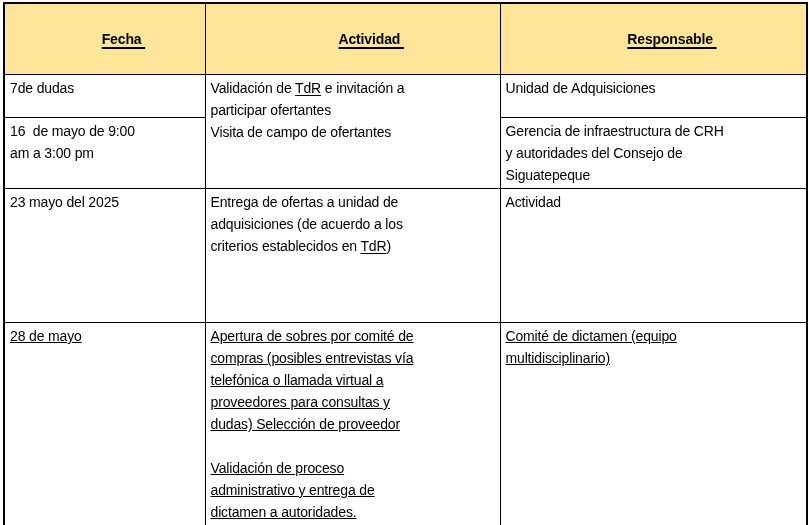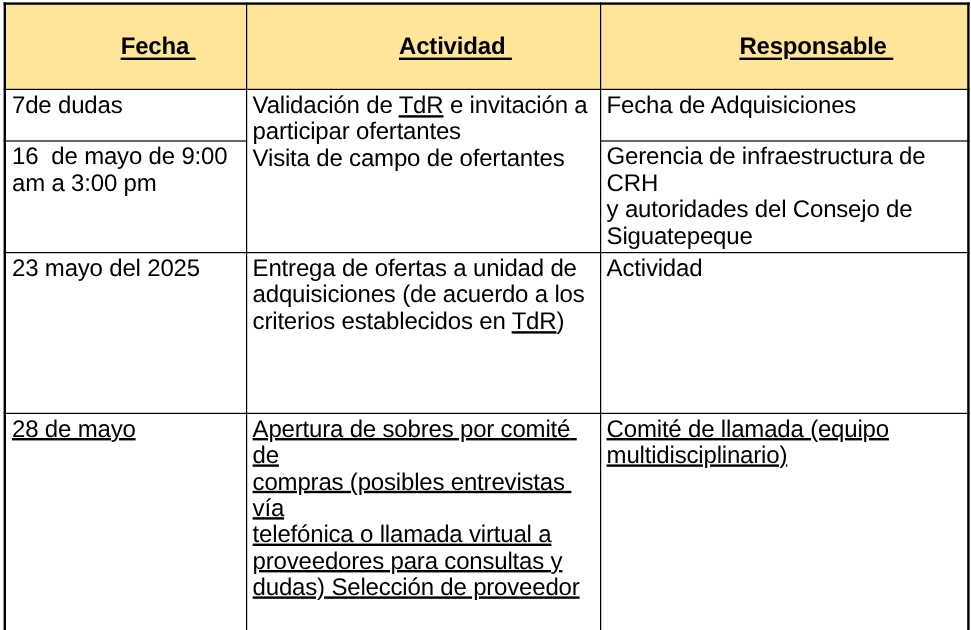--- a/index.html
+++ b/index.html
@@ -17,21 +17,21 @@
     border-collapse:collapse;
     table-layout:fixed;
     width:803px;
     border:2px solid var(--border-color);
     border-bottom-width:3px;
   }
   table.sched th, table.sched td{
     border:1px solid var(--border-color);
     vertical-align:top;
     padding:2px 1px 2px 5px;
-    font-size:20px;
+    font-size:14px;
     line-height:22px;
     letter-spacing:-0.15px;
     white-space:pre-wrap;
     overflow:hidden;
   }
   table.sched th{
     background:var(--header-bg);
     vertical-align:middle;
     text-align:center;
     font-weight:bold;
@@ -78,21 +78,21 @@
           <span class="hdr-text">Responsable&nbsp;</span>
         </th>
       </tr>
     </thead>
     <tbody>
       <tr class="r1">
         <td>7de dudas</td>
         <td rowspan="2"><span>Validación de </span><span class="spell">TdR</span><span> e invitación a
 participar ofertantes
 Visita de campo de ofertantes</span></td>
-        <td>Fecha de Adquisiciones</td>
+        <td>Unidad de Adquisiciones</td>
       </tr>
       <tr class="r2">
         <td>16  de mayo de 9:00
 am a 3:00 pm</td>
         <td>Gerencia de infraestructura de CRH
 y autoridades del Consejo de
 Siguatepeque</td>
       </tr>
       <tr class="r3">
         <td>23 mayo del 2025</td>
@@ -105,19 +105,19 @@
         <td>28 de mayo</td>
         <td>Apertura de sobres por comité de
 compras (posibles entrevistas vía
 telefónica o llamada virtual a
 proveedores para consultas y
 dudas) Selección de proveedor
 
 Validación de proceso
 administrativo y entrega de
 dictamen a autoridades.</td>
-        <td>Comité de llamada (equipo
+        <td>Comité de dictamen (equipo
 multidisciplinario)</td>
       </tr>
 
     </tbody>
   </table>
 </div>
 
 </body></html>

